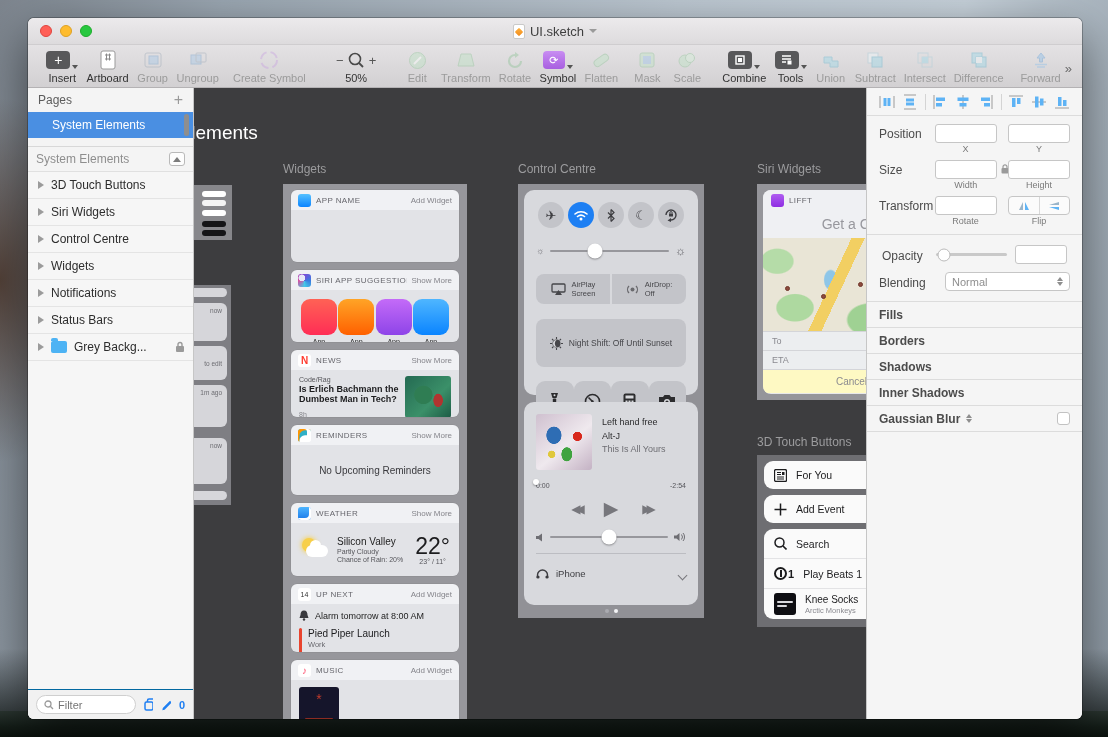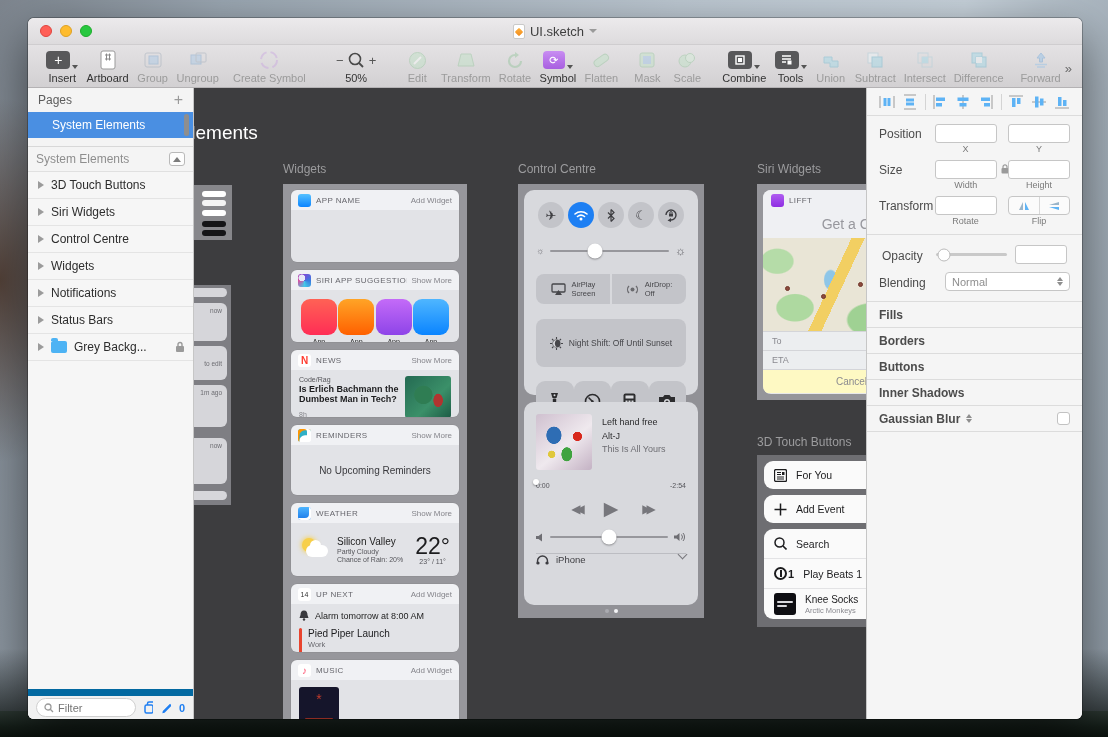--- a/index.html
+++ b/index.html
@@ -76,21 +76,21 @@
   .ab-toggle { width:16px; height:14px; border:1px solid #b9b9b9; border-radius:3px; background:#fdfdfd;
     display:flex; align-items:center; justify-content:center; }
   .ab-toggle .up { width:0;height:0;border-left:4px solid transparent;border-right:4px solid transparent;border-bottom:5px solid #7c7c7c; }
   .layer-row { height:27px; display:flex; align-items:center; gap:7px; padding:0 8px 0 10px;
     border-bottom:1px solid #e4e4e4; font-size:12px; color:#2d2d2d; background:#f6f6f6; }
   .disc { width:0;height:0;border-top:4px solid transparent;border-bottom:4px solid transparent;border-left:6px solid #9b9b9b; flex:0 0 auto;}
   .layer-label { white-space:nowrap; overflow:hidden; text-overflow:ellipsis; flex:1; }
   .folder-ic { width:16px; height:12px; background:#4db3f4; border-radius:2px; position:relative; flex:0 0 auto;}
   .folder-ic::before { content:""; position:absolute; top:-3px; left:0; width:7px; height:3px; background:#4db3f4; border-radius:2px 2px 0 0; }
   .sidebar-spacer { flex:1; background:#f6f6f6; }
-  .filter-bar { height:30px; border-top:7px solid #0369a1; background:#f1f1f1;
+  .filter-bar { height:30px; border-top:1px solid #0369a1; background:#f1f1f1;
     display:flex; align-items:center; padding:0 8px; gap:8px; }
   .filter-input-wrap { flex:1; height:19px; background:#fff; border:1px solid #cfcfcf; border-radius:10px;
     display:flex; align-items:center; padding:0 7px; gap:4px; }
   .filter-input-wrap input { border:none; outline:none; width:70px; font-size:11px; color:#444; background:transparent;
     font-family:"Liberation Sans","DejaVu Sans",sans-serif;}
   .blue-count { color:#1f7ff2; font-size:11px; font-weight:bold; }
   
   .canvas { flex:1; background:#3d3d3f; position:relative; overflow:hidden; }
   .page-title { position:absolute; left:-84px; top:34px; font-size:19px; color:#fff; white-space:nowrap; }
   .ab-label { position:absolute; font-size:12px; color:#9c9c9e; white-space:nowrap; }
@@ -175,21 +175,21 @@
       linear-gradient(140deg,#cfc0cf,#efe9ee 55%,#c4b2c4); }
   .song-meta { font-size:9px; color:#2c2c2e; line-height:1.5; padding-top:2px; }
   .song-meta .muted { color:#6e6e73; }
   .cc-progress { margin-top:12px; }
   .cc-progress .track .mini { width:5px; height:5px; left:2px; }
   .cc-times { display:flex; justify-content:space-between; font-size:7px; color:#55555a; margin-top:3px; }
   .cc-transport { display:flex; align-items:center; justify-content:center; gap:24px; margin-top:8px; color:#77777c; }
   .tr-skip { font-size:12px; letter-spacing:-5px; }
   .tr-play { font-size:19px; }
   .cc-vol { display:flex; align-items:center; gap:6px; margin-top:12px; color:#6e6e73; }
-  .cc-device { border-top:1px solid #bcbdc2; margin-top:11px; height:26px; display:flex; align-items:flex-start; gap:7px;
+  .cc-device { border-top:1px solid #bcbdc2; margin-top:11px; height:26px; display:flex; align-items:flex-end; gap:7px;
     font-size:9.5px; color:#3c3c40; }
   .chev-down { width:7px; height:7px; border-right:1.5px solid #77777c; border-bottom:1.5px solid #77777c; transform:rotate(45deg); margin-left:auto; margin-top:-3px;}
   
   .ab-siri { left:563px; top:96px; width:190px; height:216px; background:#95959a; padding:6px; }
   .siri-card { background:#e6e7ea; border-radius:8px; height:204px; overflow:hidden; }
   .siri-head { height:21px; display:flex; align-items:center; gap:5px; padding:0 8px; background:#eff0f3; }
   .siri-prompt { text-align:center; font-size:14px; color:#97979d; padding:5px 0 6px; background:#eff0f3; }
   .siri-map { height:93px; position:relative;
     background:
       linear-gradient(115deg, transparent 40%, #f2cf62 40% 46%, transparent 46%),
@@ -1018,21 +1018,21 @@
             </span>
         </span>
       </div>
       <div class="section">
           <span>Fills</span>
         </div>
       <div class="section">
           <span>Borders</span>
         </div>
       <div class="section">
-          <span>Buttons</span>
+          <span>Shadows</span>
         </div>
       <div class="section">
           <span>Inner Shadows</span>
         </div>
       <div class="section">
         <span>Gaussian Blur</span>
         <span class="stepper">
             <span class="st-up"></span>
             <span class="st-dn"></span>
           </span>

